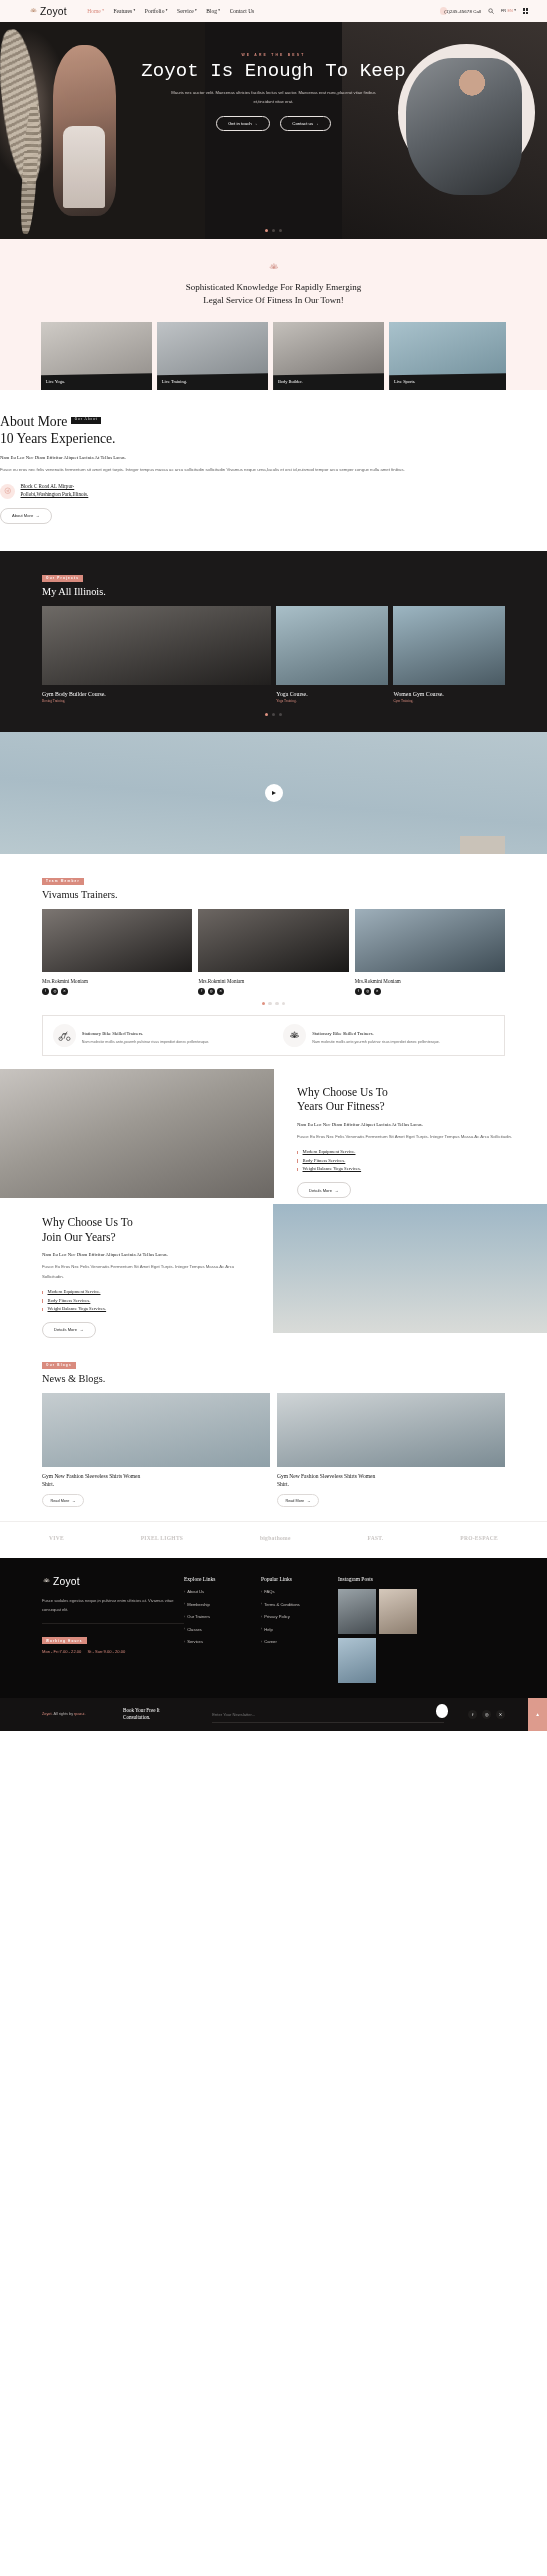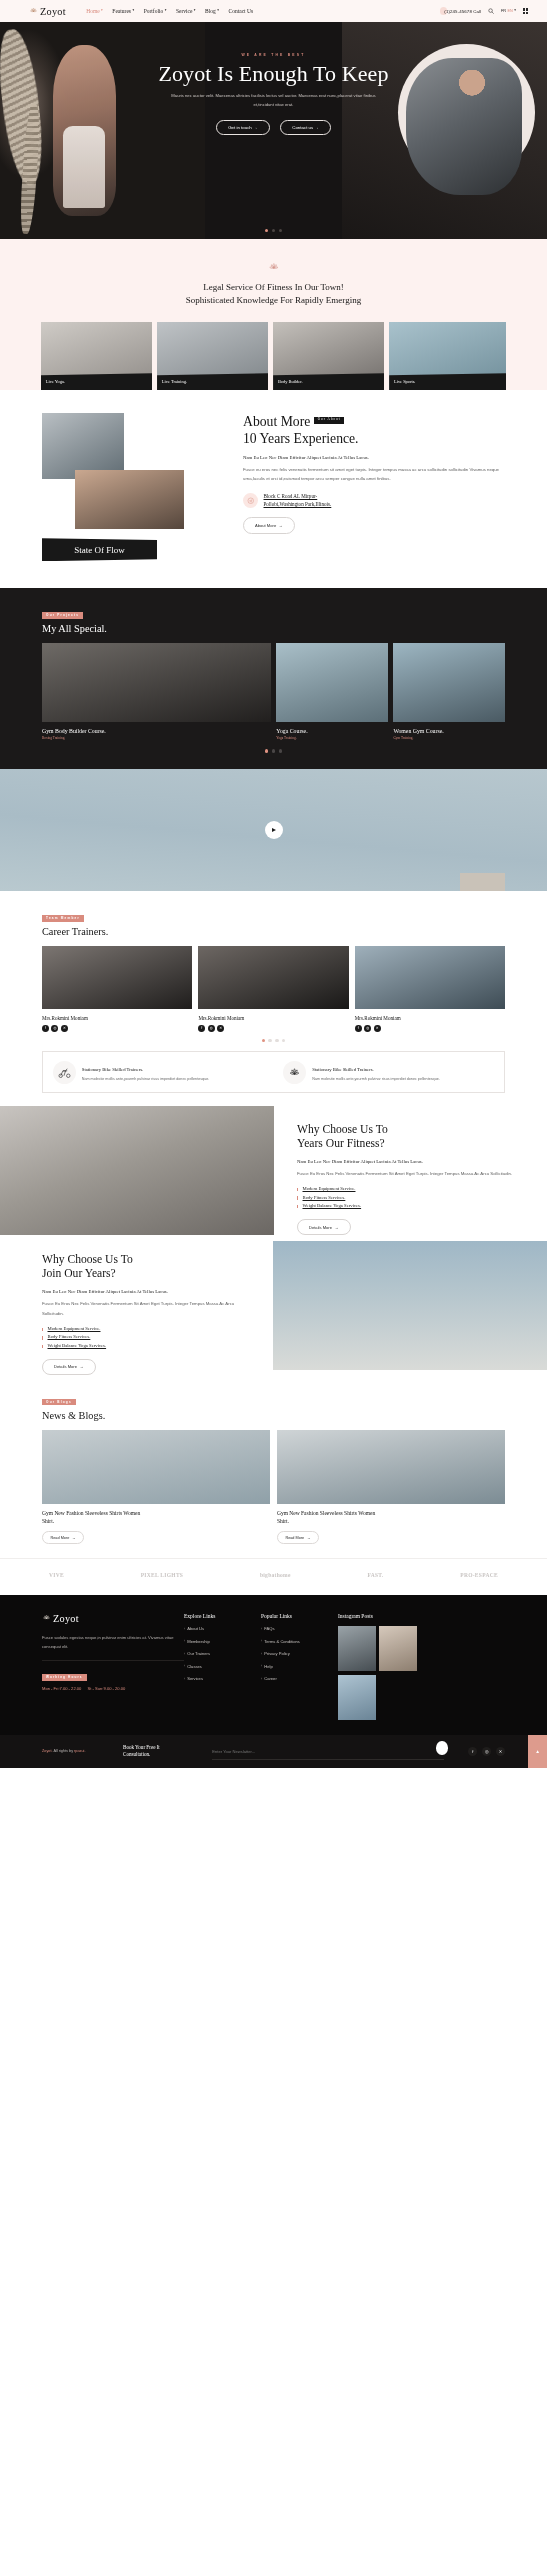--- a/index.html
+++ b/index.html
@@ -10,21 +10,21 @@
   }
 
   
   .header {
     height:22px; background:#fdf6f4; display:flex; align-items:center;
     padding:0 11px; gap:0; position:relative; z-index:20;
   }
   .brand { display:flex; align-items:center; gap:2.1px; margin-left:18px; }
   .lotus { width:9px; height:9px; }
   .brand-name {
-    font-family:Liberation Serif, serif; font-size:10.3px;
+    font-family:Liberation Sans, sans-serif; font-size:10.3px;
     letter-spacing:0.2px; color:#131313;
   }
   .nav { display:flex; align-items:center; gap:9.6px; margin-left:20.5px; }
   .nav-item {
     font-family:"Liberation Serif", serif; font-size:5.5px; color:#1d1d1d;
     display:flex; align-items:center; gap:1.4px; white-space:nowrap;
   }
   .nav-item.active { color:#d98b7e; }
   .caret { font-size:3.4px; line-height:1; }
   .hdr-right { margin-left:auto; display:flex; align-items:center; gap:6.8px; padding-right:8.2px; }
@@ -83,21 +83,21 @@
     border-radius:40% 26% 34% 46%;
   }
   .hero-content {
     position:absolute; left:0; right:0; top:31px; text-align:center; z-index:5;
   }
   .eyebrow {
     font-size:3.4px; letter-spacing:2.2px; color:#d98b7e; font-weight:700;
     text-transform:uppercase; margin-bottom:4.1px;
   }
   .hero-title {
-    font-family:Liberation Serif, serif; color:#fff; font-size:22px;
+    font-family:Liberation Mono, monospace; color:#fff; font-size:19px;
     line-height:1.14; letter-spacing:0.1px;
   }
   .hero-sub {
     color:#cdc7c4; font-size:4.2px; line-height:2.1; margin-top:6.2px;
     max-width:205px; margin-left:auto; margin-right:auto;
   }
   .hero-btns { display:flex; gap:9.6px; justify-content:center; margin-top:9.6px; }
   .pill {
     border:0.7px solid #e8e3e0; border-radius:27px; color:#fff;
     font-size:4.4px; padding:4.1px 11.6px; white-space:nowrap;
@@ -427,22 +427,22 @@
   <svg class="lotus-lg" viewBox="0 0 24 24">
     <g fill="none" stroke="#cf8f85" stroke-width="1">
       <path d="M12 3c2 3 2 6 0 9-2-3-2-6 0-9z"></path>
       <path d="M12 12c-3-1-5-3.5-5-6.5 3 .5 5 3 5 6.5z"></path>
       <path d="M12 12c3-1 5-3.5 5-6.5-3 .5-5 3-5 6.5z"></path>
       <path d="M12 12c-3 1-6 .5-8-1.5 2.5-1.5 5.5-1 8 1.5z"></path>
       <path d="M12 12c3 1 6 .5 8-1.5-2.5-1.5-5.5-1-8 1.5z"></path>
     </g>
   </svg>
   <div class="sec-title">
+    <div>Sophisticated Knowledge For Rapidly Emerging</div>
     <div>Legal Service Of Fitness In Our Town!</div>
-    <div>Sophisticated Knowledge For Rapidly Emerging</div>
   </div>
   <div class="cards-row">
     <div class="kcard">
       <div class="ph" style="background:linear-gradient(160deg,#cfcbc6,#8f8b87)"></div>
       <div class="tag">Live Yoga.</div>
     </div>
     <div class="kcard">
       <div class="ph" style="background:linear-gradient(160deg,#bfc3c6,#7d8387)"></div>
       <div class="tag">Live Training.</div>
     </div>
@@ -451,25 +451,20 @@
       <div class="tag">Body Builder.</div>
     </div>
     <div class="kcard wide">
       <div class="ph" style="background:linear-gradient(160deg,#a9c2cc,#6f8d99)"></div>
       <div class="tag">Live Sports.</div>
     </div>
   </div>
 </div>
 
 <div class="about">
-  <div class="about-left">
-    <div class="ab-img1" style="background:linear-gradient(150deg,#b9bfc3,#5f6b72)"></div>
-    <div class="ab-img2" style="background:linear-gradient(160deg,#caa890,#55463c)"></div>
-    <div class="state-flow">State Of Flow</div>
-  </div>
   <div class="about-right">
     <div class="about-h">
       <span>About More</span><span class="chip">Our About</span>
       <div>10 Years Experience.</div>
     </div>
     <div class="lead">Nam Eu Leo Nec Diam Efficitur Aliquet Lacinia At Tellus Lacus.</div>
     <div class="para">Fusce eu eros nec felis venenatis fermentum sit amet eget turpis. Integer tempus massa ac arcu sollicitudin sollicitudin Vivamus neque urna,Iaculis et orci id,euismod tempor arcu semper congue nulla amet finibus.</div>
     <div class="addr-row">
       <span class="addr-ico">
         <svg viewBox="0 0 24 24">
@@ -485,21 +480,21 @@
     <div class="btn-outline">
       <span>About More</span>
       <span>→</span>
     </div>
   </div>
 </div>
 
 <div class="programs">
   <div class="inner">
     <span class="label-chip">Our Projects</span>
-    <div class="sec-h2">My All Special.</div>
+    <div class="sec-h2">My All Illinois.</div>
     <div class="prog-grid">
       <div class="prog-card big">
         <div class="prog-img" style="background:linear-gradient(165deg,#6e6a66,#211f1e)"></div>
         <div class="prog-name">Gym Body Builder Course.</div>
         <div class="prog-sub">Boxing Training.</div>
       </div>
       <div class="prog-card sm">
         <div class="prog-img" style="background:linear-gradient(165deg,#a9bfc8,#5c6f78)"></div>
         <div class="prog-name">Yoga Course.</div>
         <div class="prog-sub">Yoga Training.</div>
@@ -521,21 +516,21 @@
 <div class="video">
   <div class="vid-bar"></div>
   <div class="play">
       <i></i>
     </div>
 </div>
 
 <div class="trainers">
   <div class="inner">
     <span class="label-chip">Team Member</span>
-    <div class="sec-h2 dark">Career Trainers.</div>
+    <div class="sec-h2 dark">Vivamus Trainers.</div>
     <div class="tr-grid">
       <div class="tr-card">
         <div class="tr-img" style="background:linear-gradient(160deg,#7c7672,#1f1d1c)"></div>
         <div class="tr-name">Mrs.Rokmini Moniam</div>
         <div class="socials">
           <span class="soc">f</span>
           <span class="soc">◎</span>
           <span class="soc">✕</span>
         </div>
       </div>

